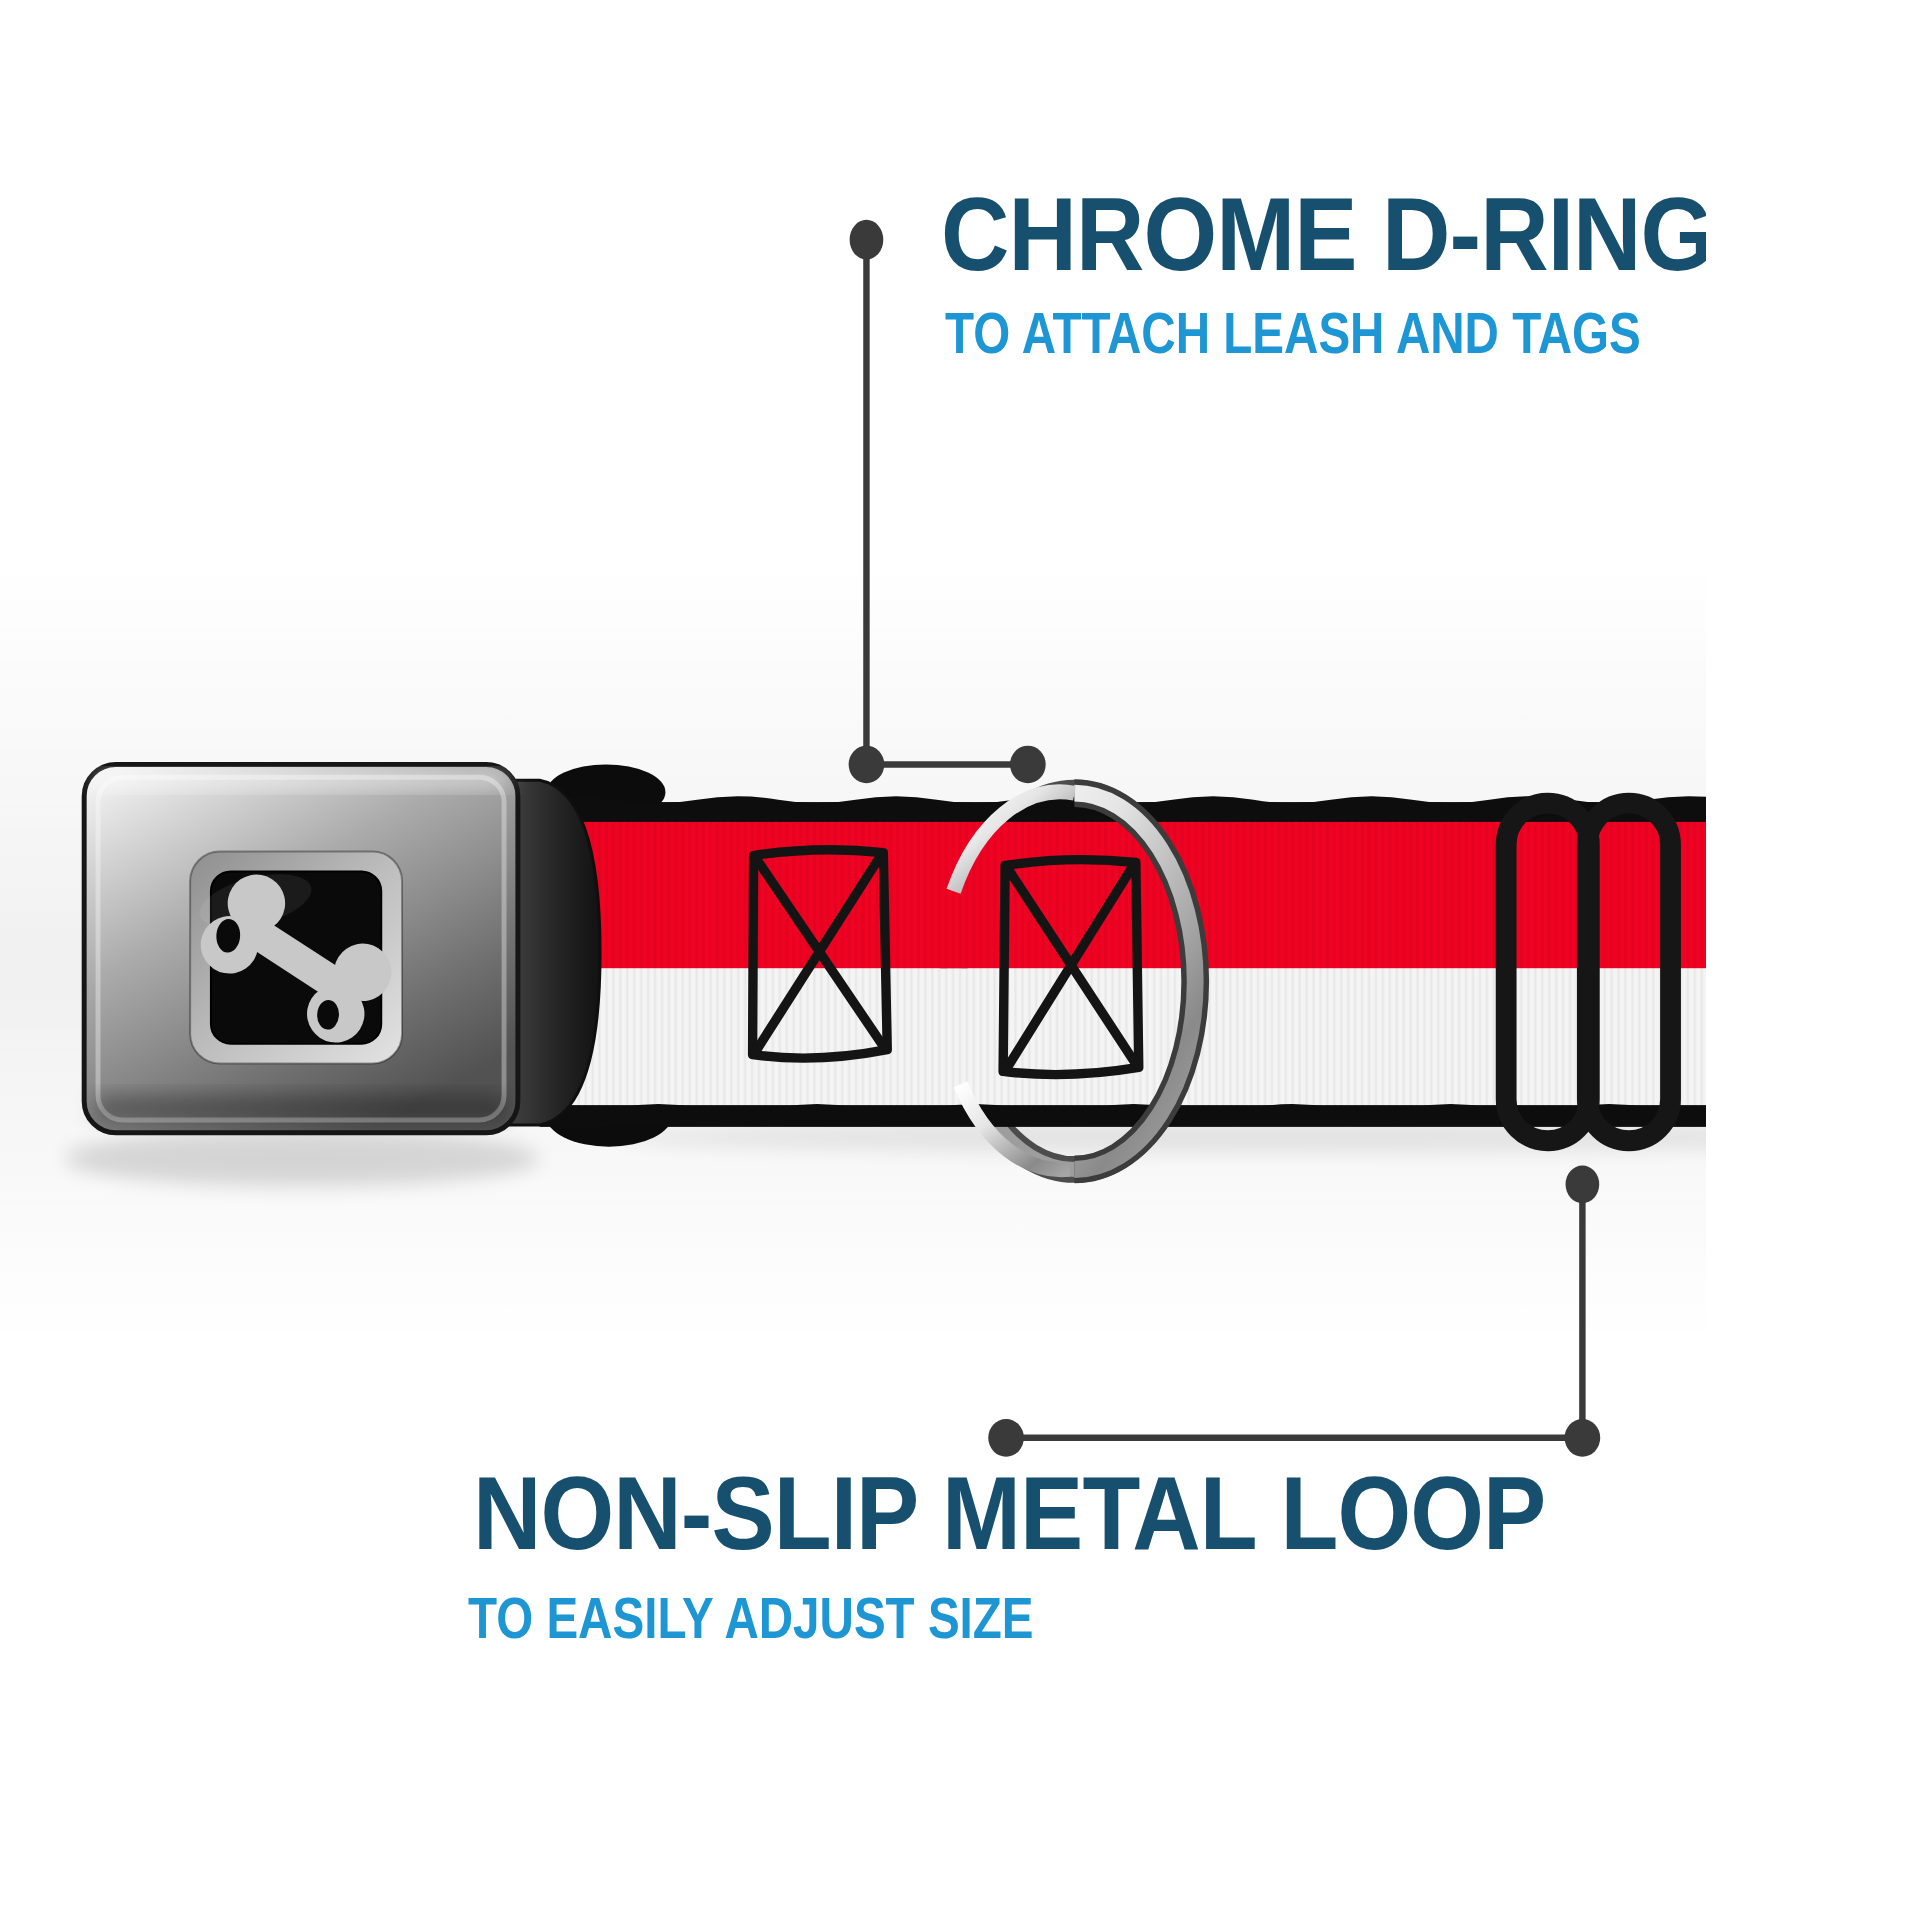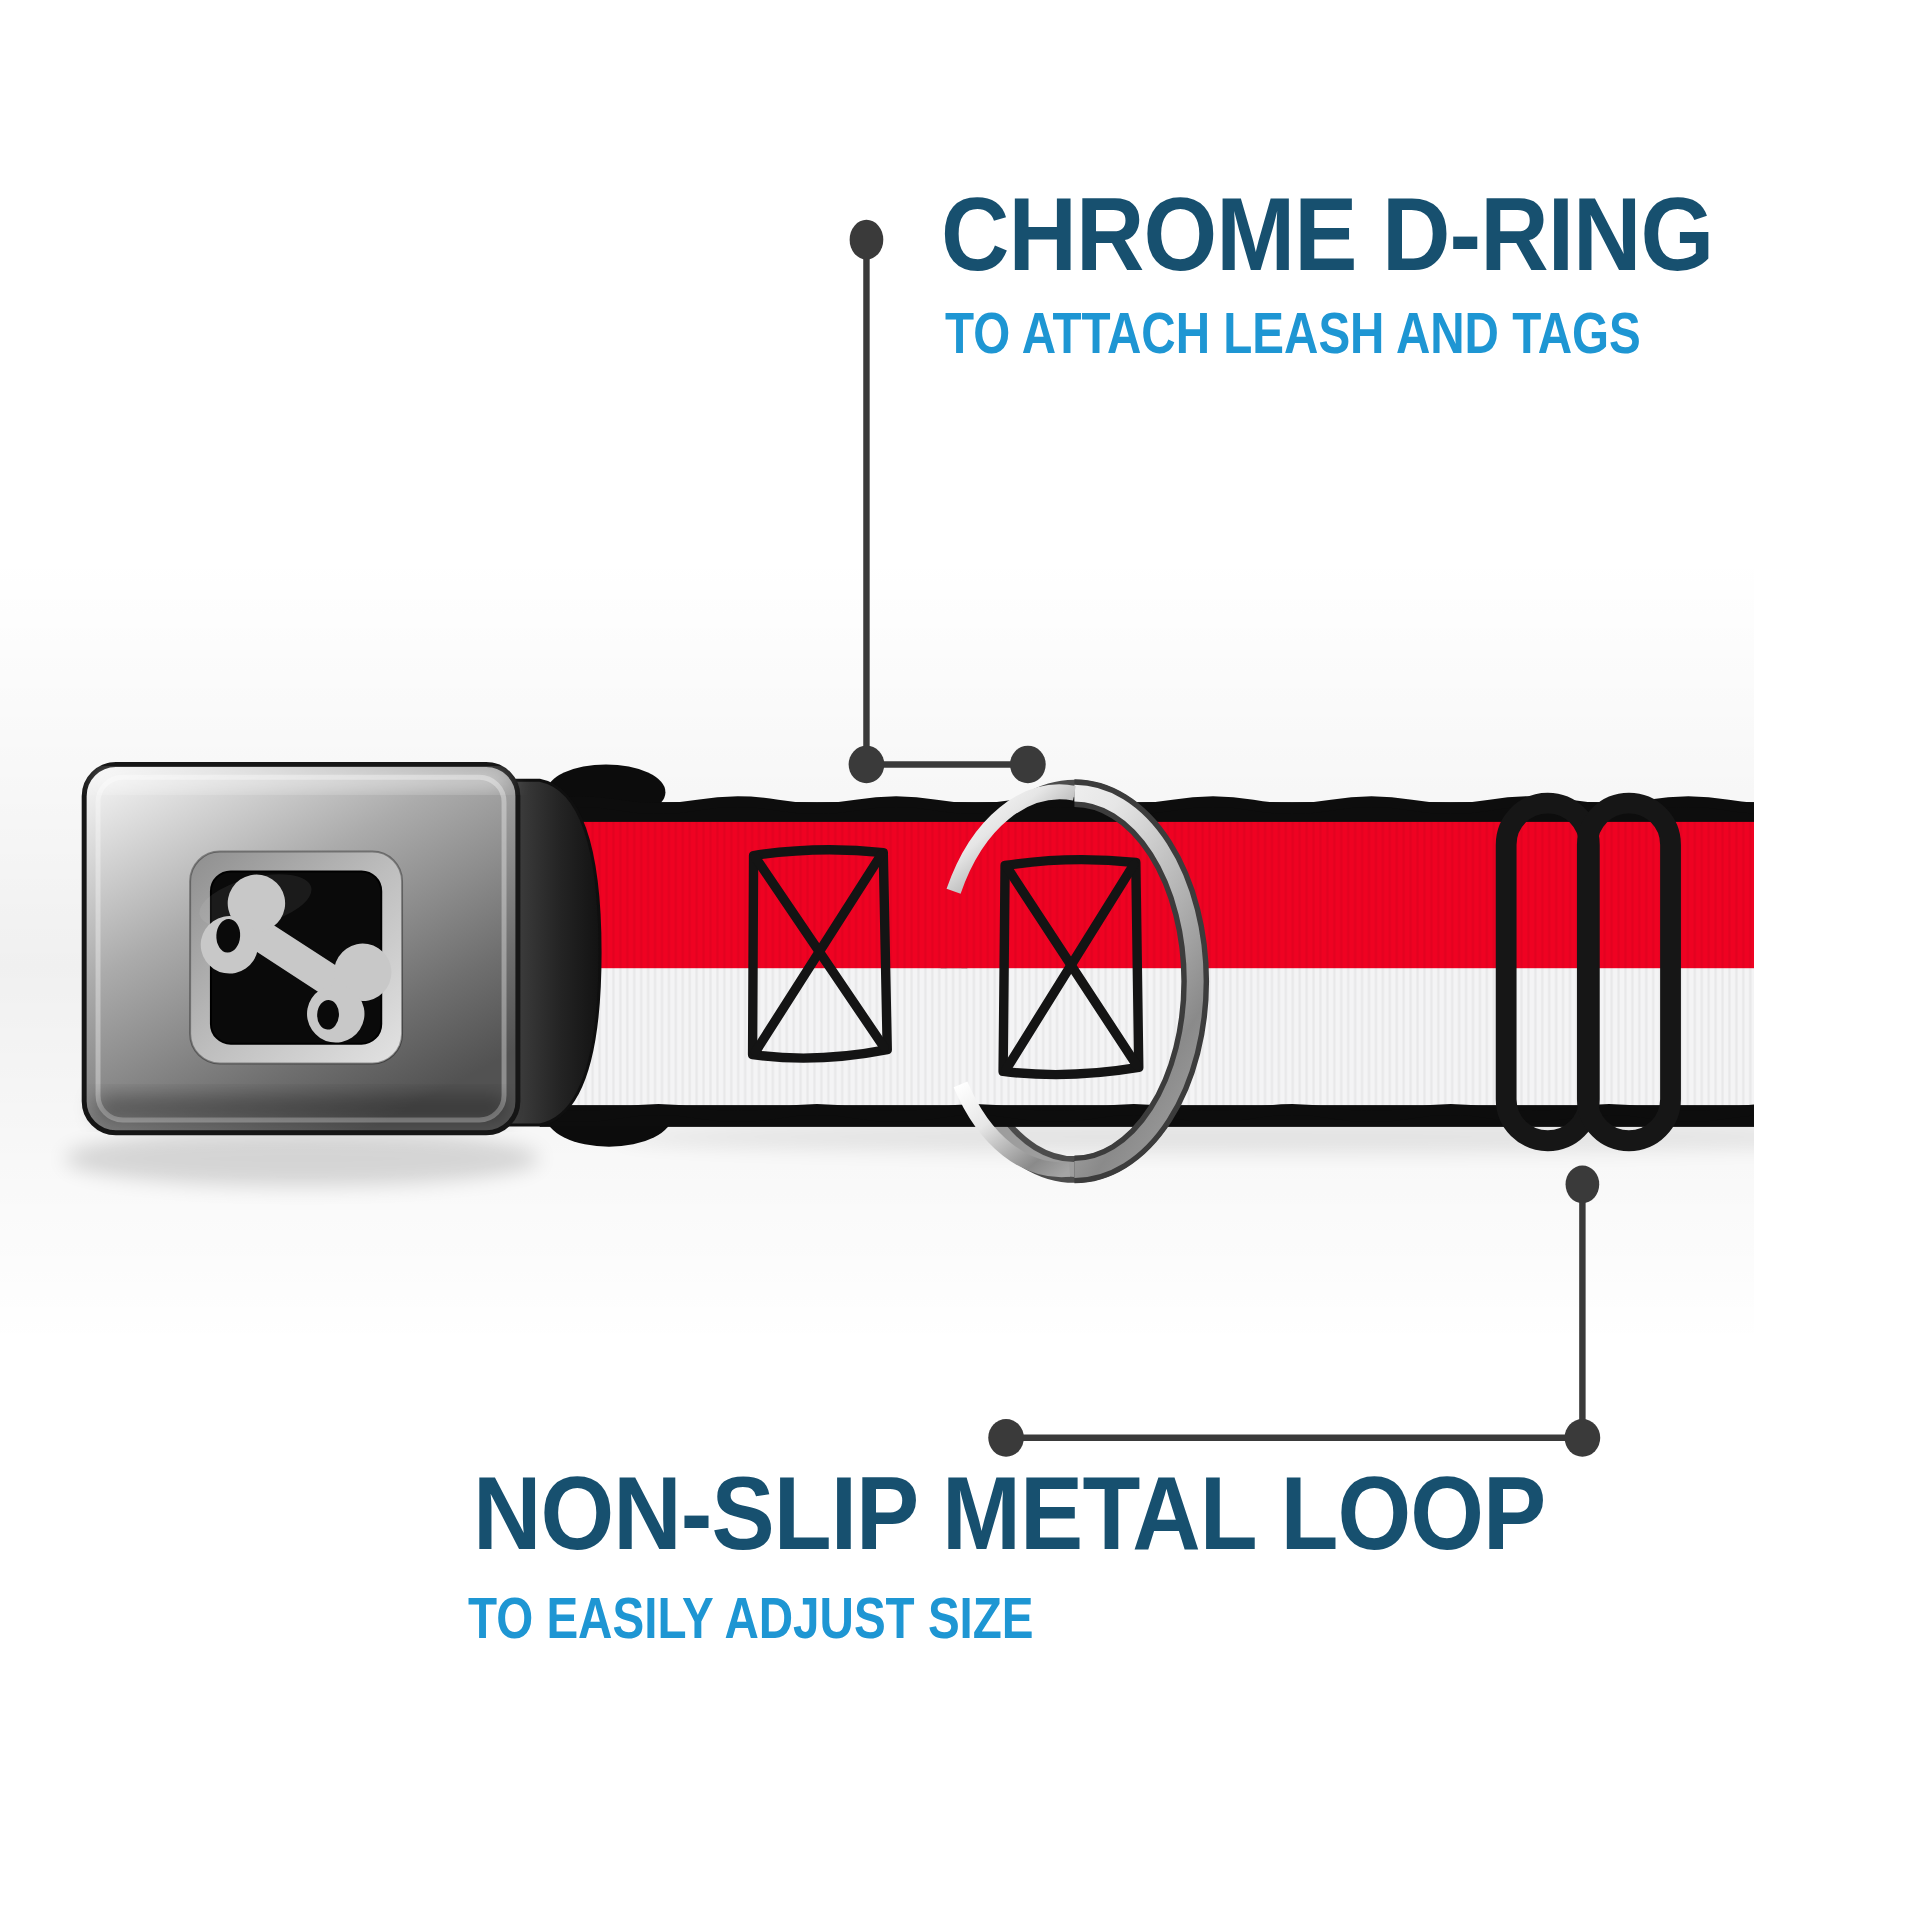--- a/index.html
+++ b/index.html
@@ -2,21 +2,20 @@
 <html style="--title-navy: #17506F; --subtitle-blue: #1E96D3; --collar-red: #EF0222; --collar-white: #F4F4F5; --webbing-black: #0D0D0D; --callout-gray: #3A3A3A; --adjuster-black: #161616; --stitch-black: #141414; --bone-gray: #C8C8C8;"><head>
 <meta charset="utf-8">
 <style>
   html,body{margin:0;padding:0;background:#ffffff;}
   #canvas{
     position:relative;
     width:1706px;height:1927px;
     overflow:hidden;
     background:#ffffff;
     font-family:"Liberation Sans", sans-serif;
-    padding-left:48px;
   }
   
   .bg-band{
     position:absolute;left:0;top:554px;width:1927px;height:792px;
     background:linear-gradient(180deg,
       rgba(0,0,0,0) 0%,
       rgba(0,0,0,0.03) 30%,
       rgba(0,0,0,0.06) 52%,
       rgba(0,0,0,0.03) 74%,
       rgba(0,0,0,0) 100%);

